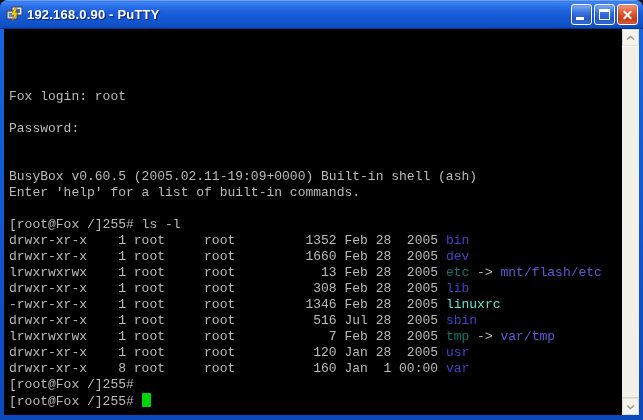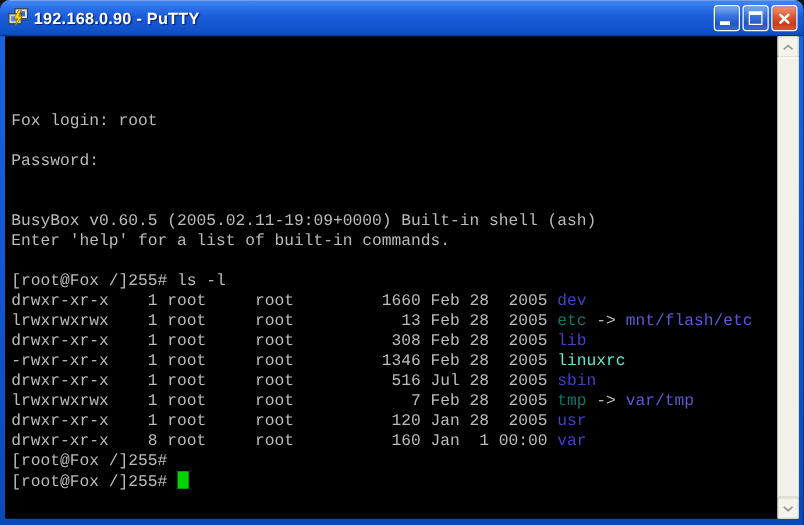--- a/index.html
+++ b/index.html
@@ -100,20 +100,21 @@
       <div class="tline">Fox login: root</div>
       <div class="tline"></div>
       <div class="tline">Password:</div>
       <div class="tline"></div>
       <div class="tline"></div>
       <div class="tline">BusyBox v0.60.5 (2005.02.11-19:09+0000) Built-in shell (ash)</div>
       <div class="tline">Enter 'help' for a list of built-in commands.</div>
       <div class="tline"></div>
       <div class="tline">[root@Fox /]255# ls -l</div>
 
+      <div class="tline"><span>drwxr-xr-x    1 root     root         1352 Feb 28  2005 </span><span class="t-dir">bin</span></div>
       <div class="tline"><span>drwxr-xr-x    1 root     root         1660 Feb 28  2005 </span><span class="t-dir">dev</span></div>
       <div class="tline"><span>lrwxrwxrwx    1 root     root           13 Feb 28  2005 </span><span class="t-link">etc</span><span> -&gt; </span><span class="t-target">mnt/flash/etc</span></div>
       <div class="tline"><span>drwxr-xr-x    1 root     root          308 Feb 28  2005 </span><span class="t-dir">lib</span></div>
       <div class="tline"><span>-rwxr-xr-x    1 root     root         1346 Feb 28  2005 </span><span class="t-exec">linuxrc</span></div>
       <div class="tline"><span>drwxr-xr-x    1 root     root          516 Jul 28  2005 </span><span class="t-dir">sbin</span></div>
       <div class="tline"><span>lrwxrwxrwx    1 root     root            7 Feb 28  2005 </span><span class="t-link">tmp</span><span> -&gt; </span><span class="t-target">var/tmp</span></div>
       <div class="tline"><span>drwxr-xr-x    1 root     root          120 Jan 28  2005 </span><span class="t-dir">usr</span></div>
       <div class="tline"><span>drwxr-xr-x    8 root     root          160 Jan  1 00:00 </span><span class="t-dir">var</span></div>
 
       <div class="tline">[root@Fox /]255#</div>

